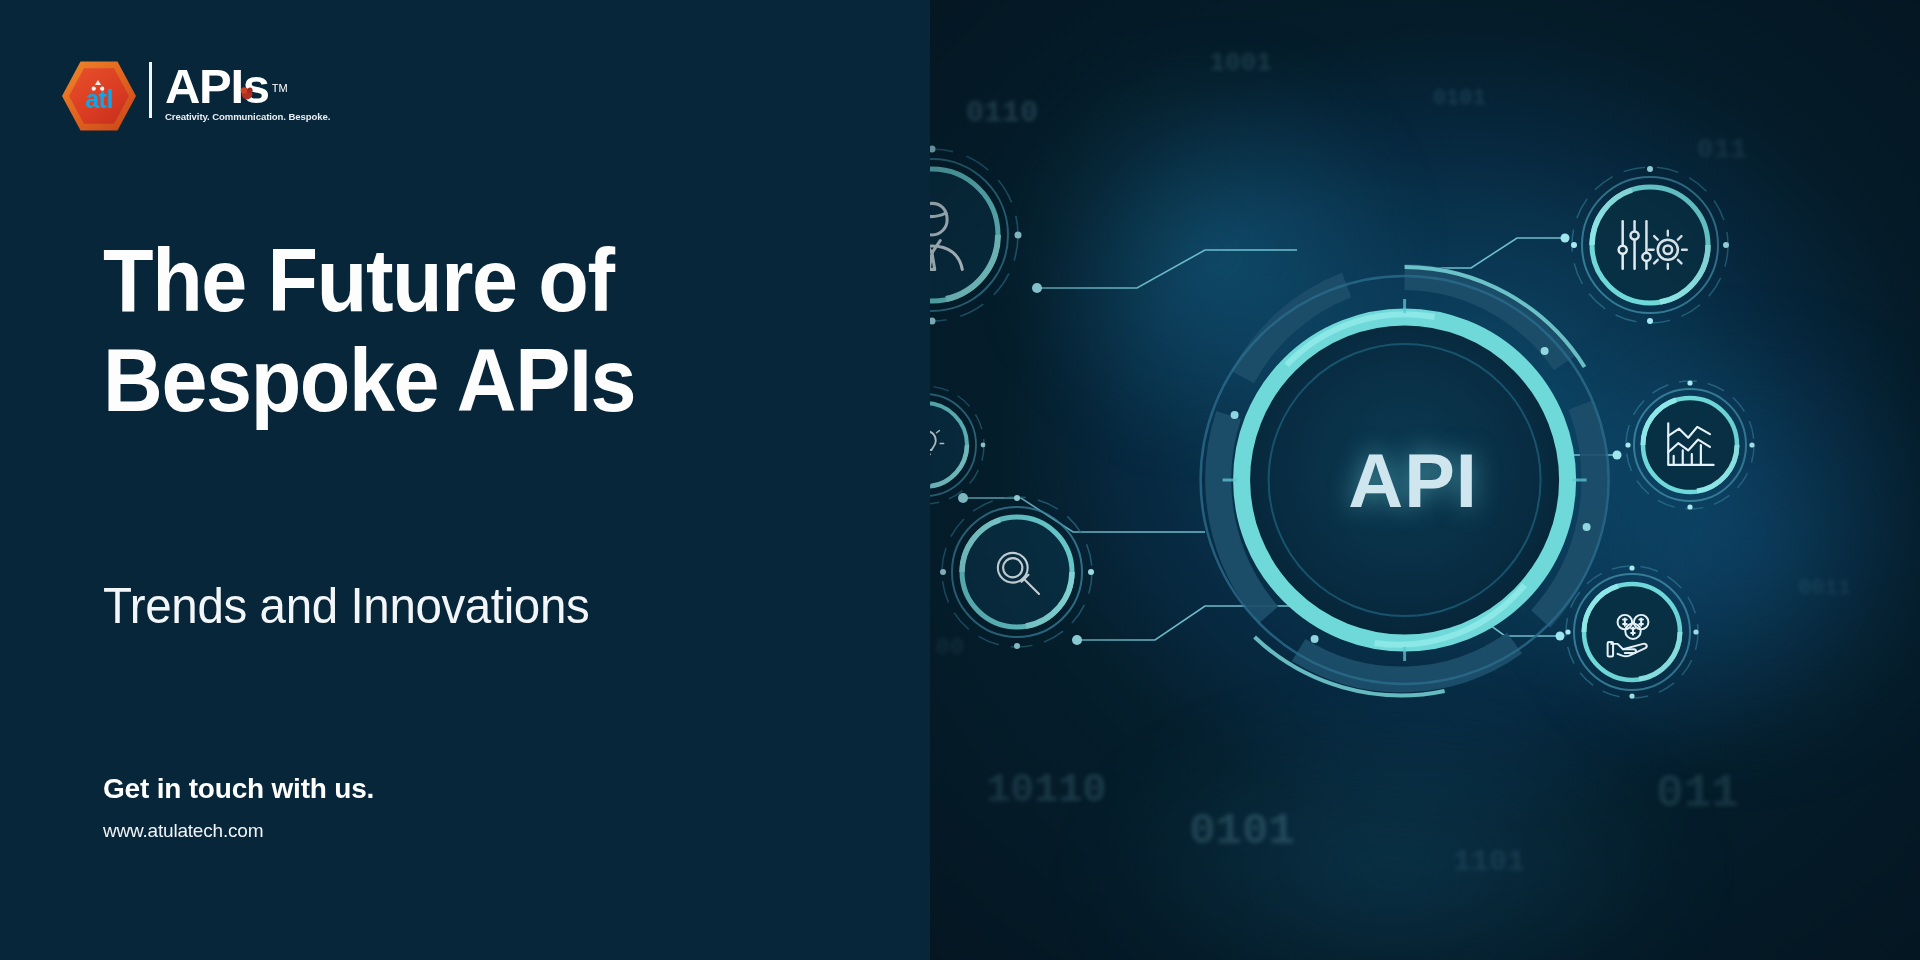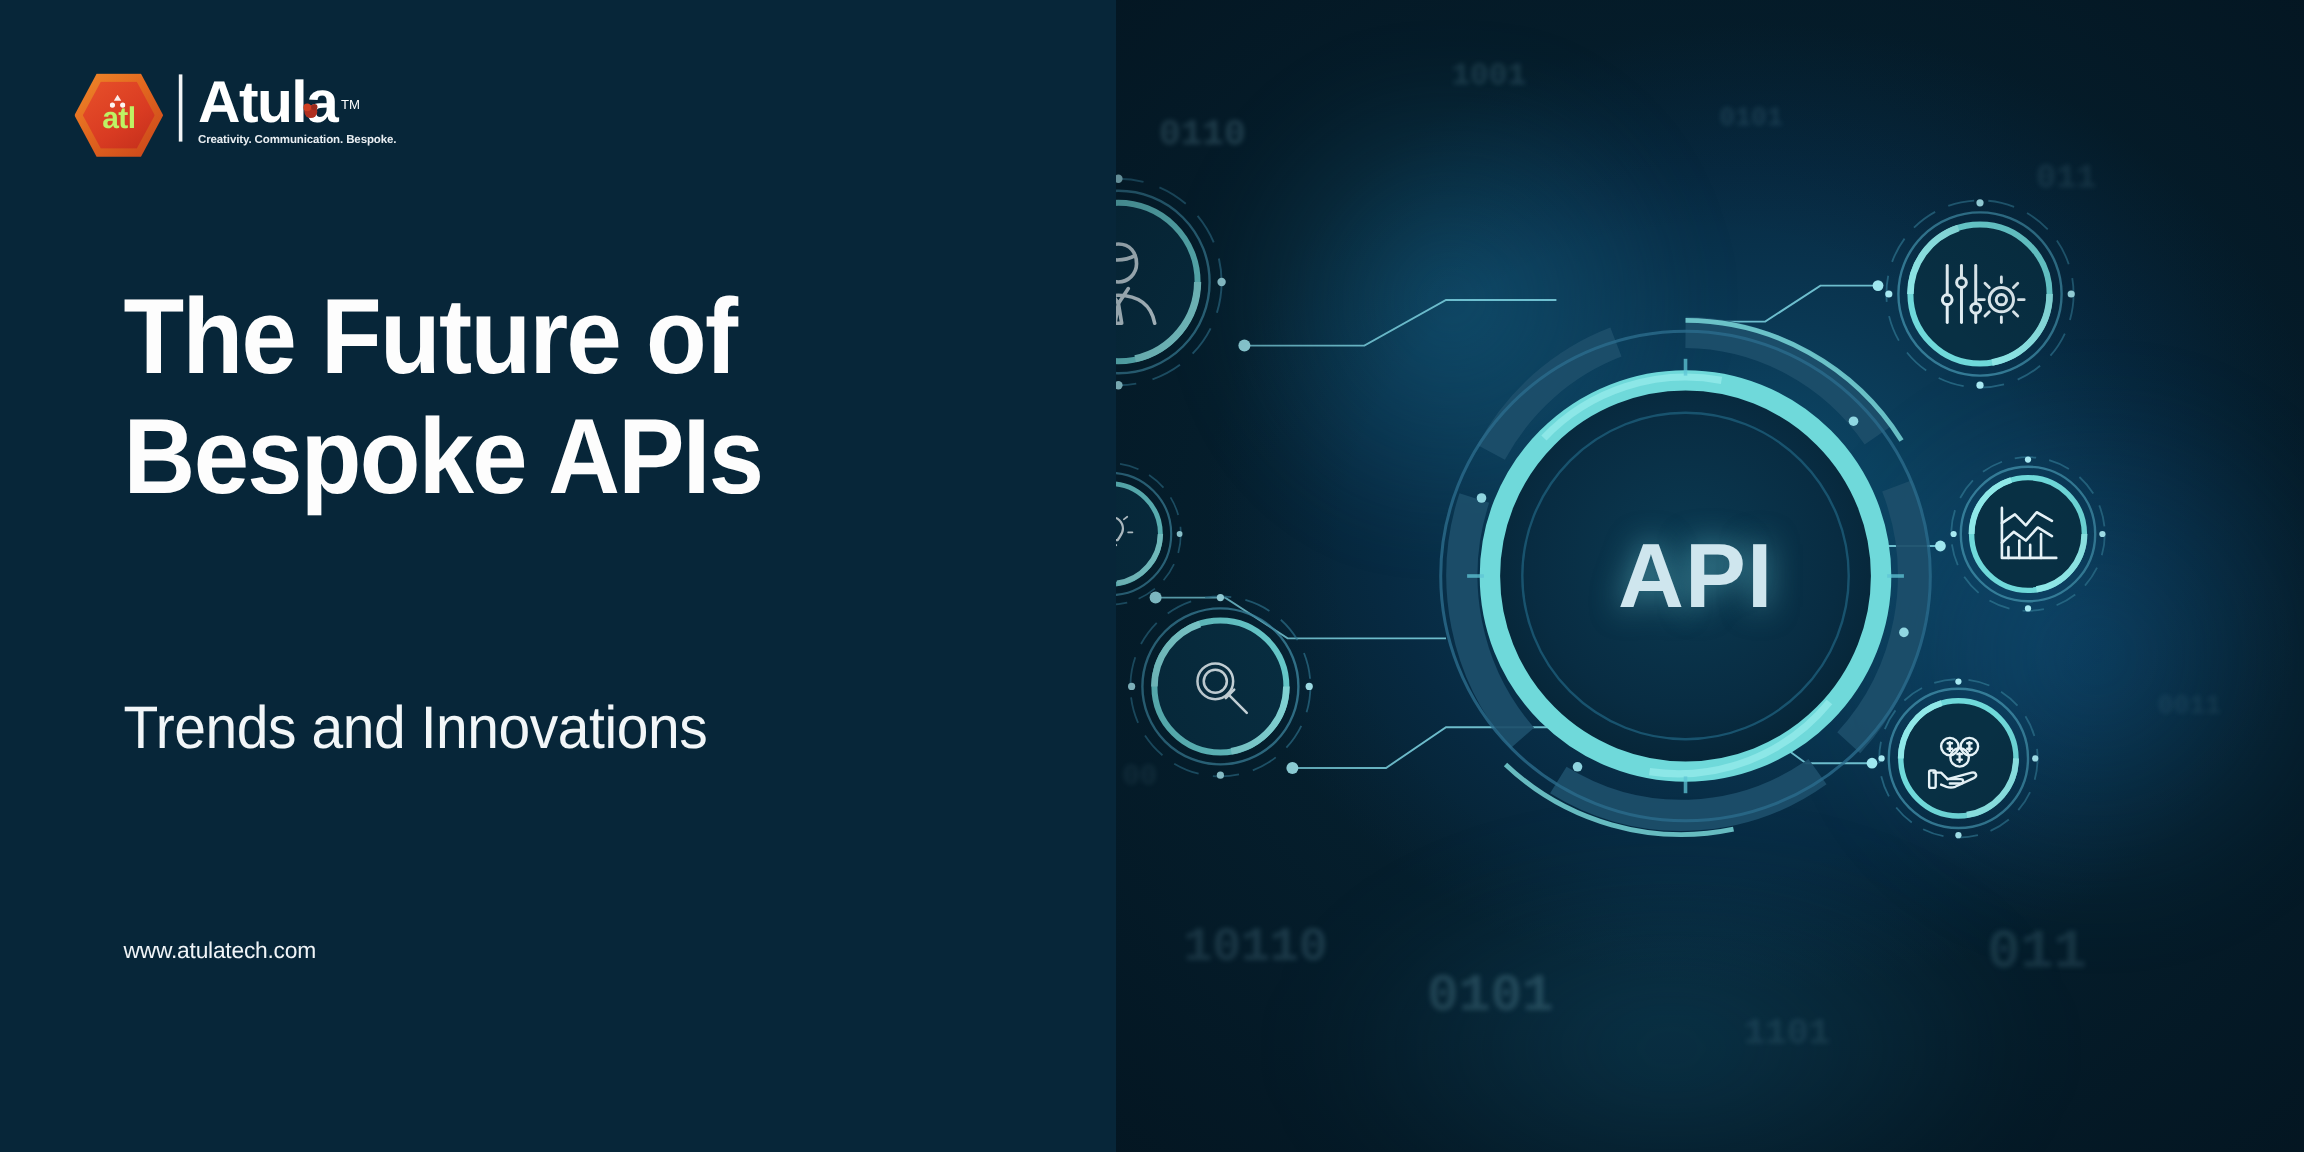--- a/index.html
+++ b/index.html
@@ -47,21 +47,21 @@
   }
   .hex-inner {
     width:60px; height:58px; left:7px; top:7px;
     clip-path:polygon(25% 2%, 75% 2%, 100% 50%, 75% 98%, 25% 98%, 0% 50%);
     background:linear-gradient(145deg,#e8512a 0%,#d93b22 60%,#c22e1b 100%);
   }
   .hex-text {
     position:absolute; left:0; top:0;
     width:74px; height:72px;
     display:flex; align-items:center; justify-content:center;
-    color:#bef264;
+    color:#0ea5e9;
     font-size:25px; font-weight:700;
     letter-spacing:-0.5px;
     padding-top:7px;
     z-index:3;
   }
   .hex-glyph {
     position:absolute; left:50%; top:17px;
     transform:translateX(-58%);
     z-index:4;
     width:13px; height:11px;
@@ -535,21 +535,21 @@
             <circle cx="10.8" cy="8.6" r="2.2"></circle>
           </svg>
         </span>
         <span class="hex-text">atl</span>
       </div>
 
       <div class="logo-divider"></div>
 
       <div class="logo-word-block">
         <div class="logo-word">
-          <span>Atula</span>
+          <span>APIs</span>
           <span class="logo-acc">
             <svg viewBox="0 0 16 15">
               <circle cx="8" cy="9" r="5.4" fill="#b03020"></circle>
               <circle cx="5" cy="5.5" r="3.2" fill="#cf3f22"></circle>
               <circle cx="11" cy="5.2" r="2.6" fill="#9a2a1c"></circle>
             </svg>
           </span>
           <span class="logo-tm">TM</span>
         </div>
         <div class="logo-tagline">Creativity. Communication. Bespoke.</div>
@@ -557,17 +557,18 @@
     </div>
 
     <h1 class="headline">
       <span class="hl-line">The Future of</span>
       <span class="hl-line">Bespoke APIs</span>
     </h1>
 
     <h2 class="subtitle">Trends and Innovations</h2>
 
     <div class="cta-block">
+      <div class="cta-headline">Get in touch with us.</div>
       <div class="cta-url">www.atulatech.com</div>
     </div>
 
   </div>
 </div>
 
 </body></html>

